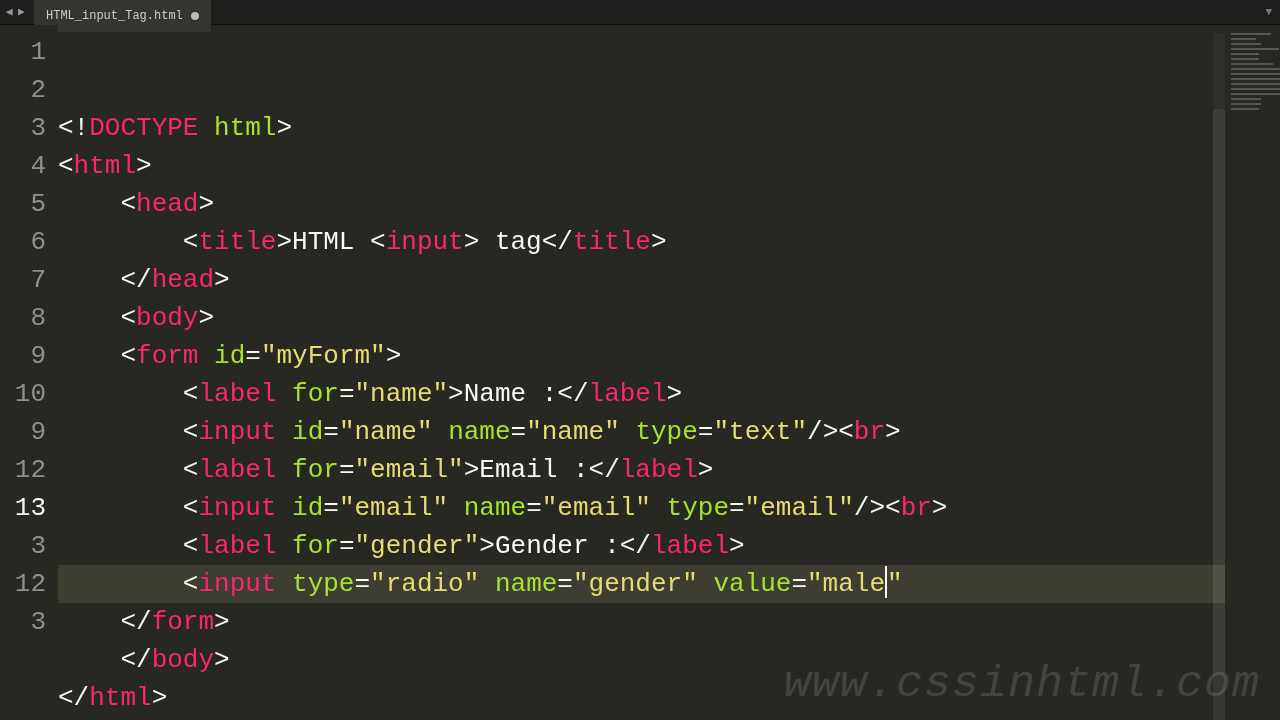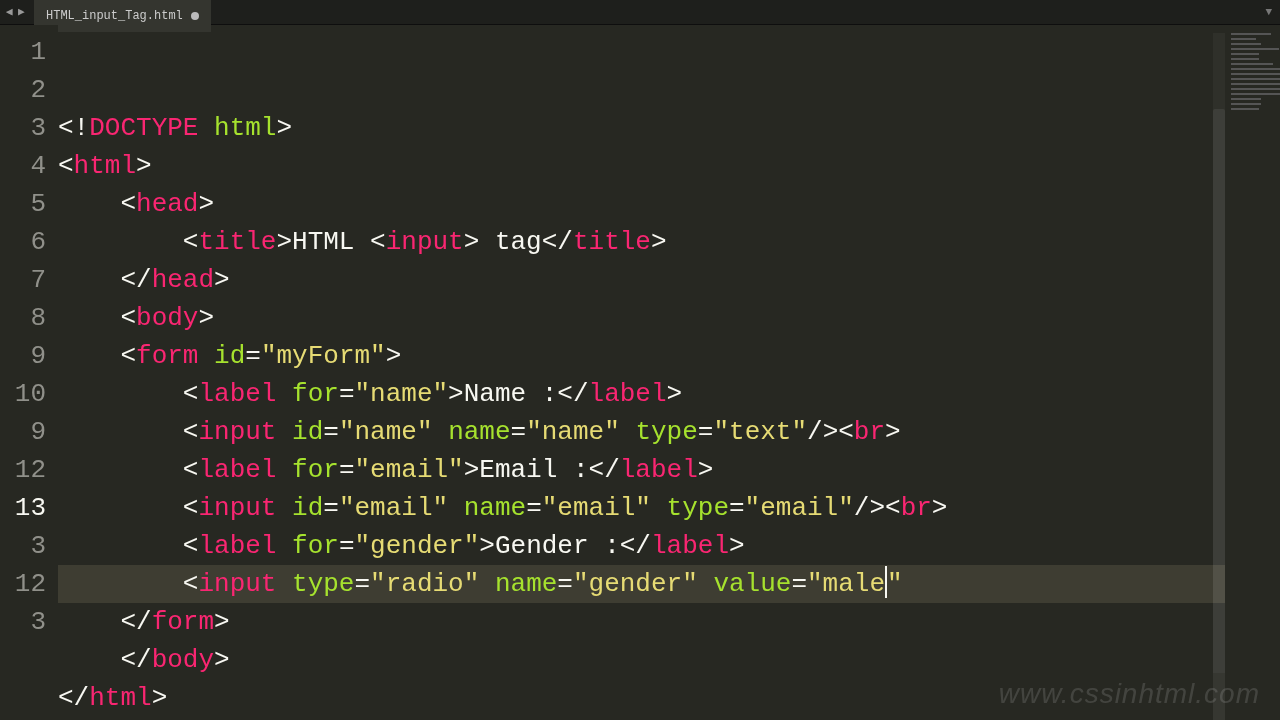--- a/index.html
+++ b/index.html
@@ -118,23 +118,23 @@
     background: #f8f8f2;
     vertical-align: middle;
     position: relative;
     top: -2px;
   }
 
   .watermark {
     position: absolute;
     right: 20px;
     bottom: 10px;
-    font-family: Liberation Sans, sans-serif;
+    font-family: Liberation Mono, monospace;
     font-style: italic;
-    font-size: 28px;
+    font-size: 45px;
     color: rgba(200,200,200,0.18);
     letter-spacing: 1px;
     pointer-events: none;
   }
 </style>
 </head>
 <body>
 
 <div class="topbar">
   <div class="nav-arrows">

